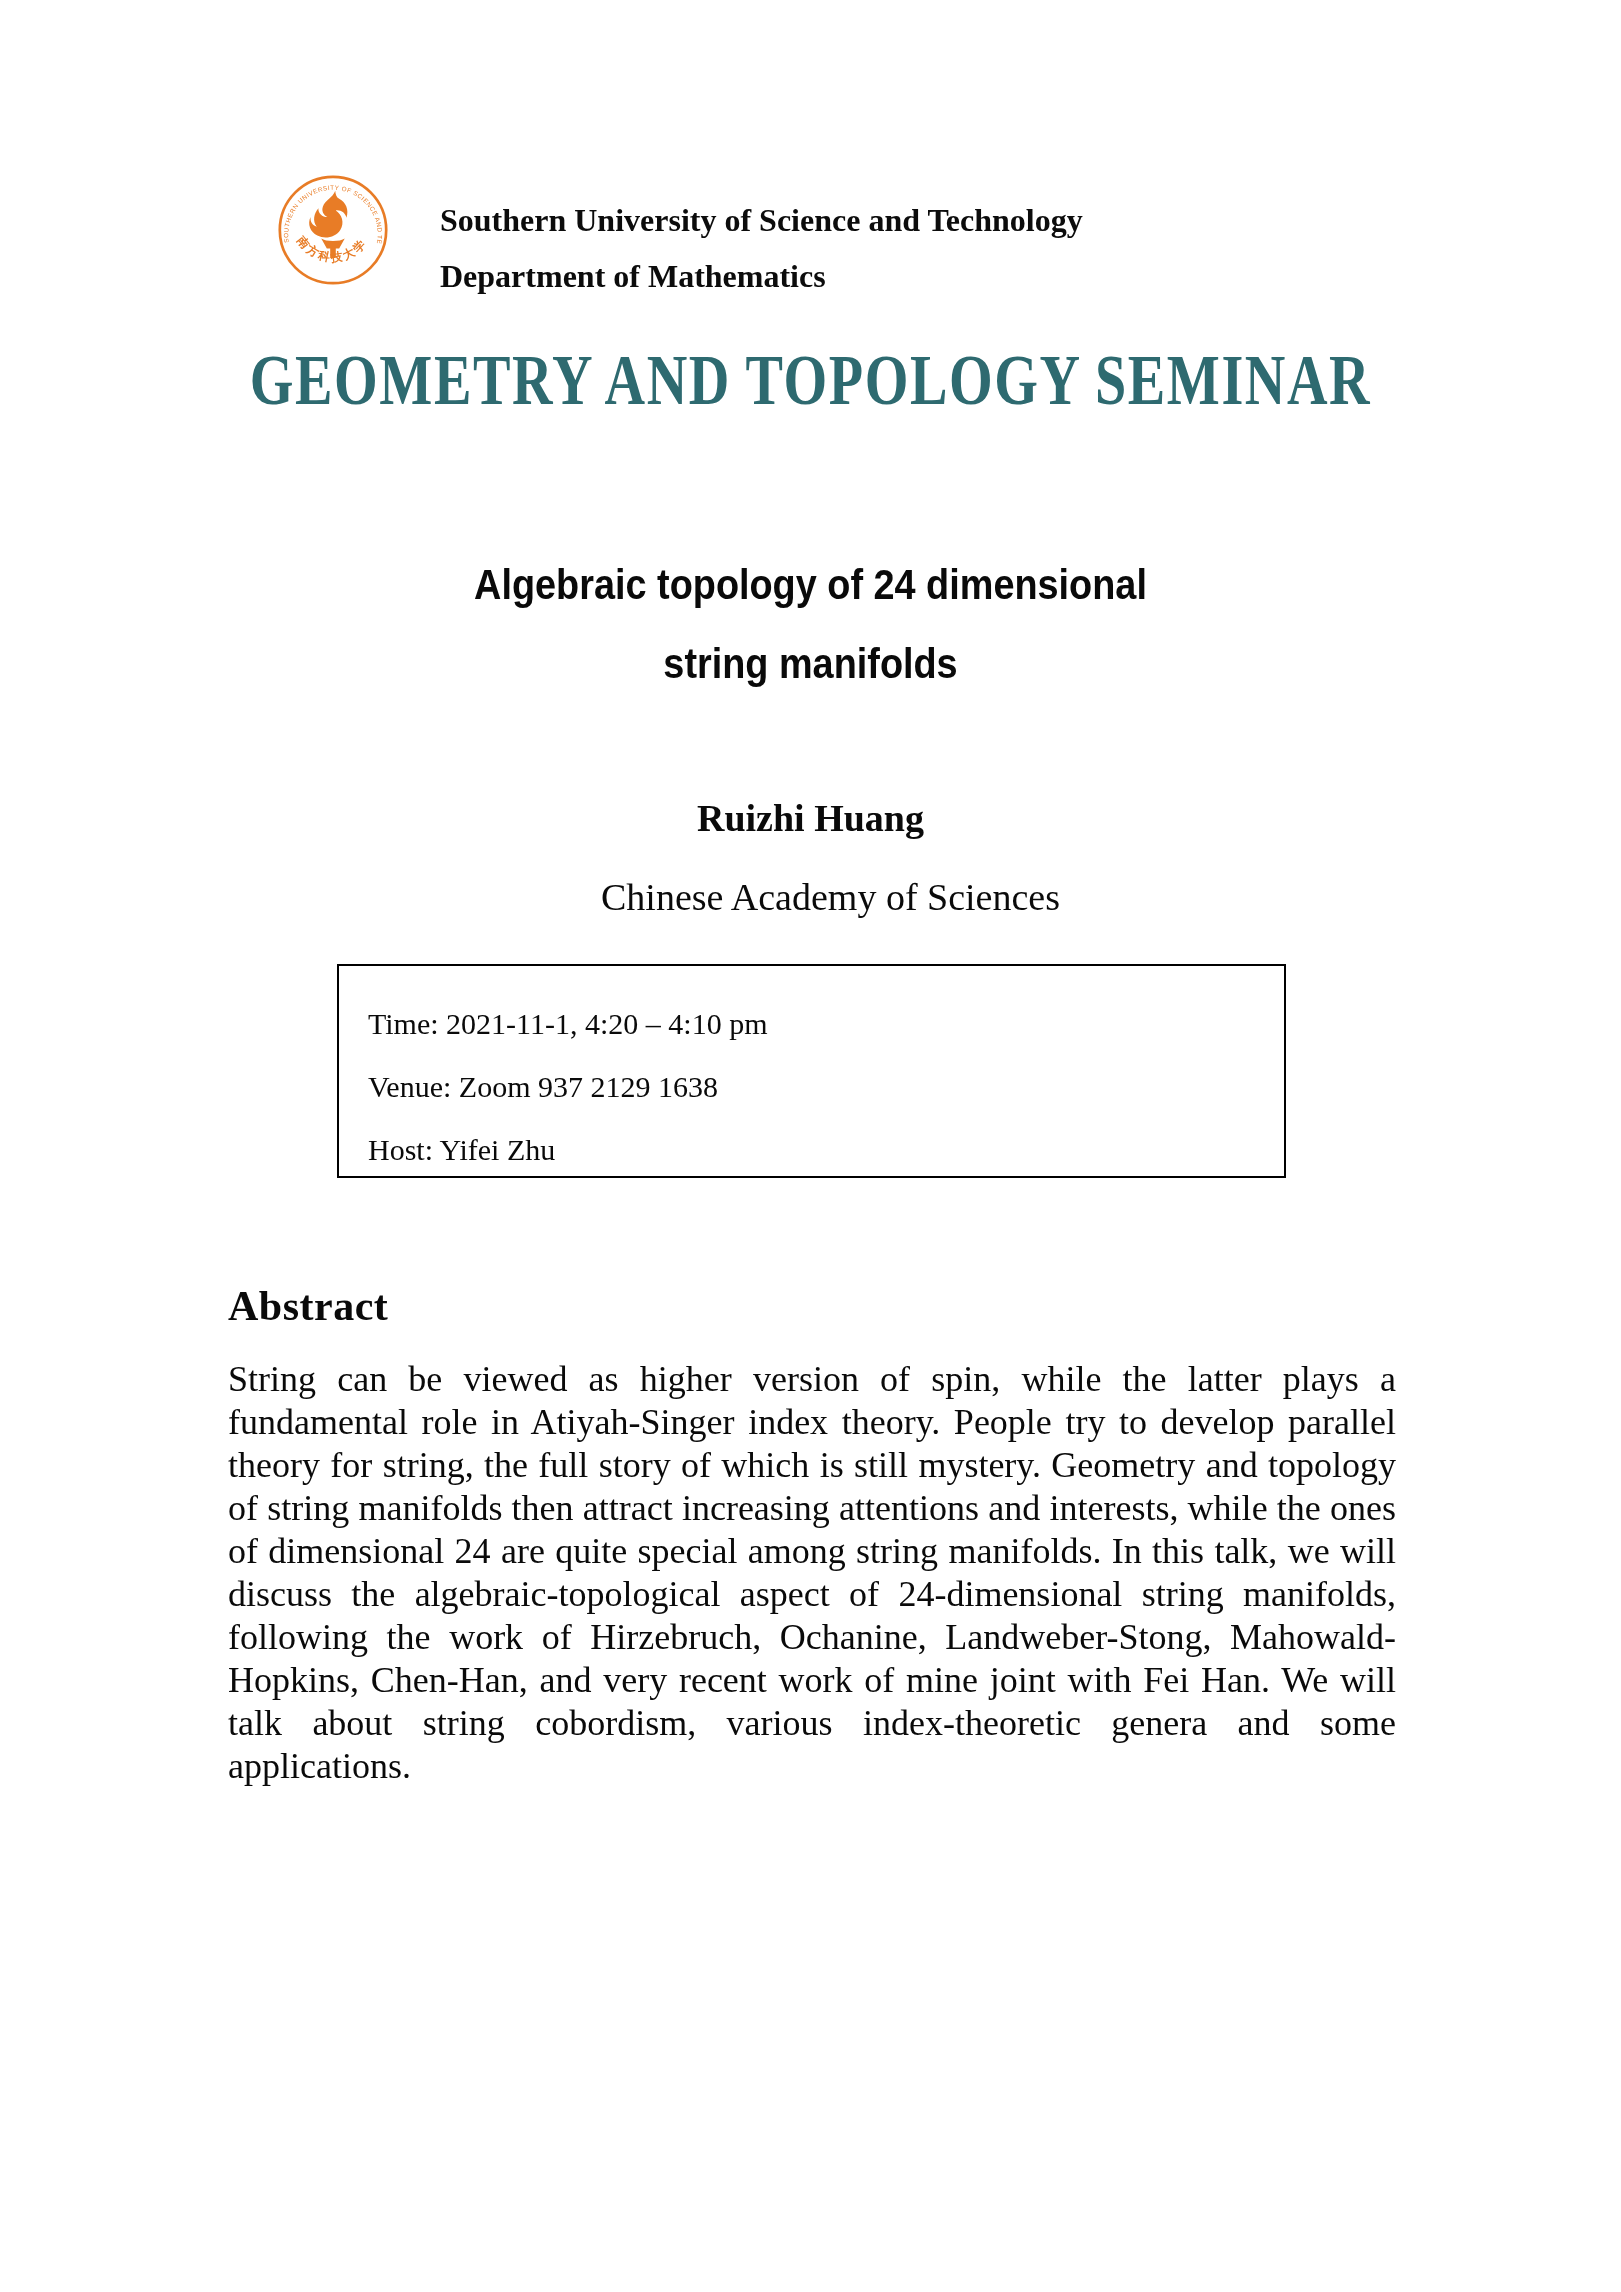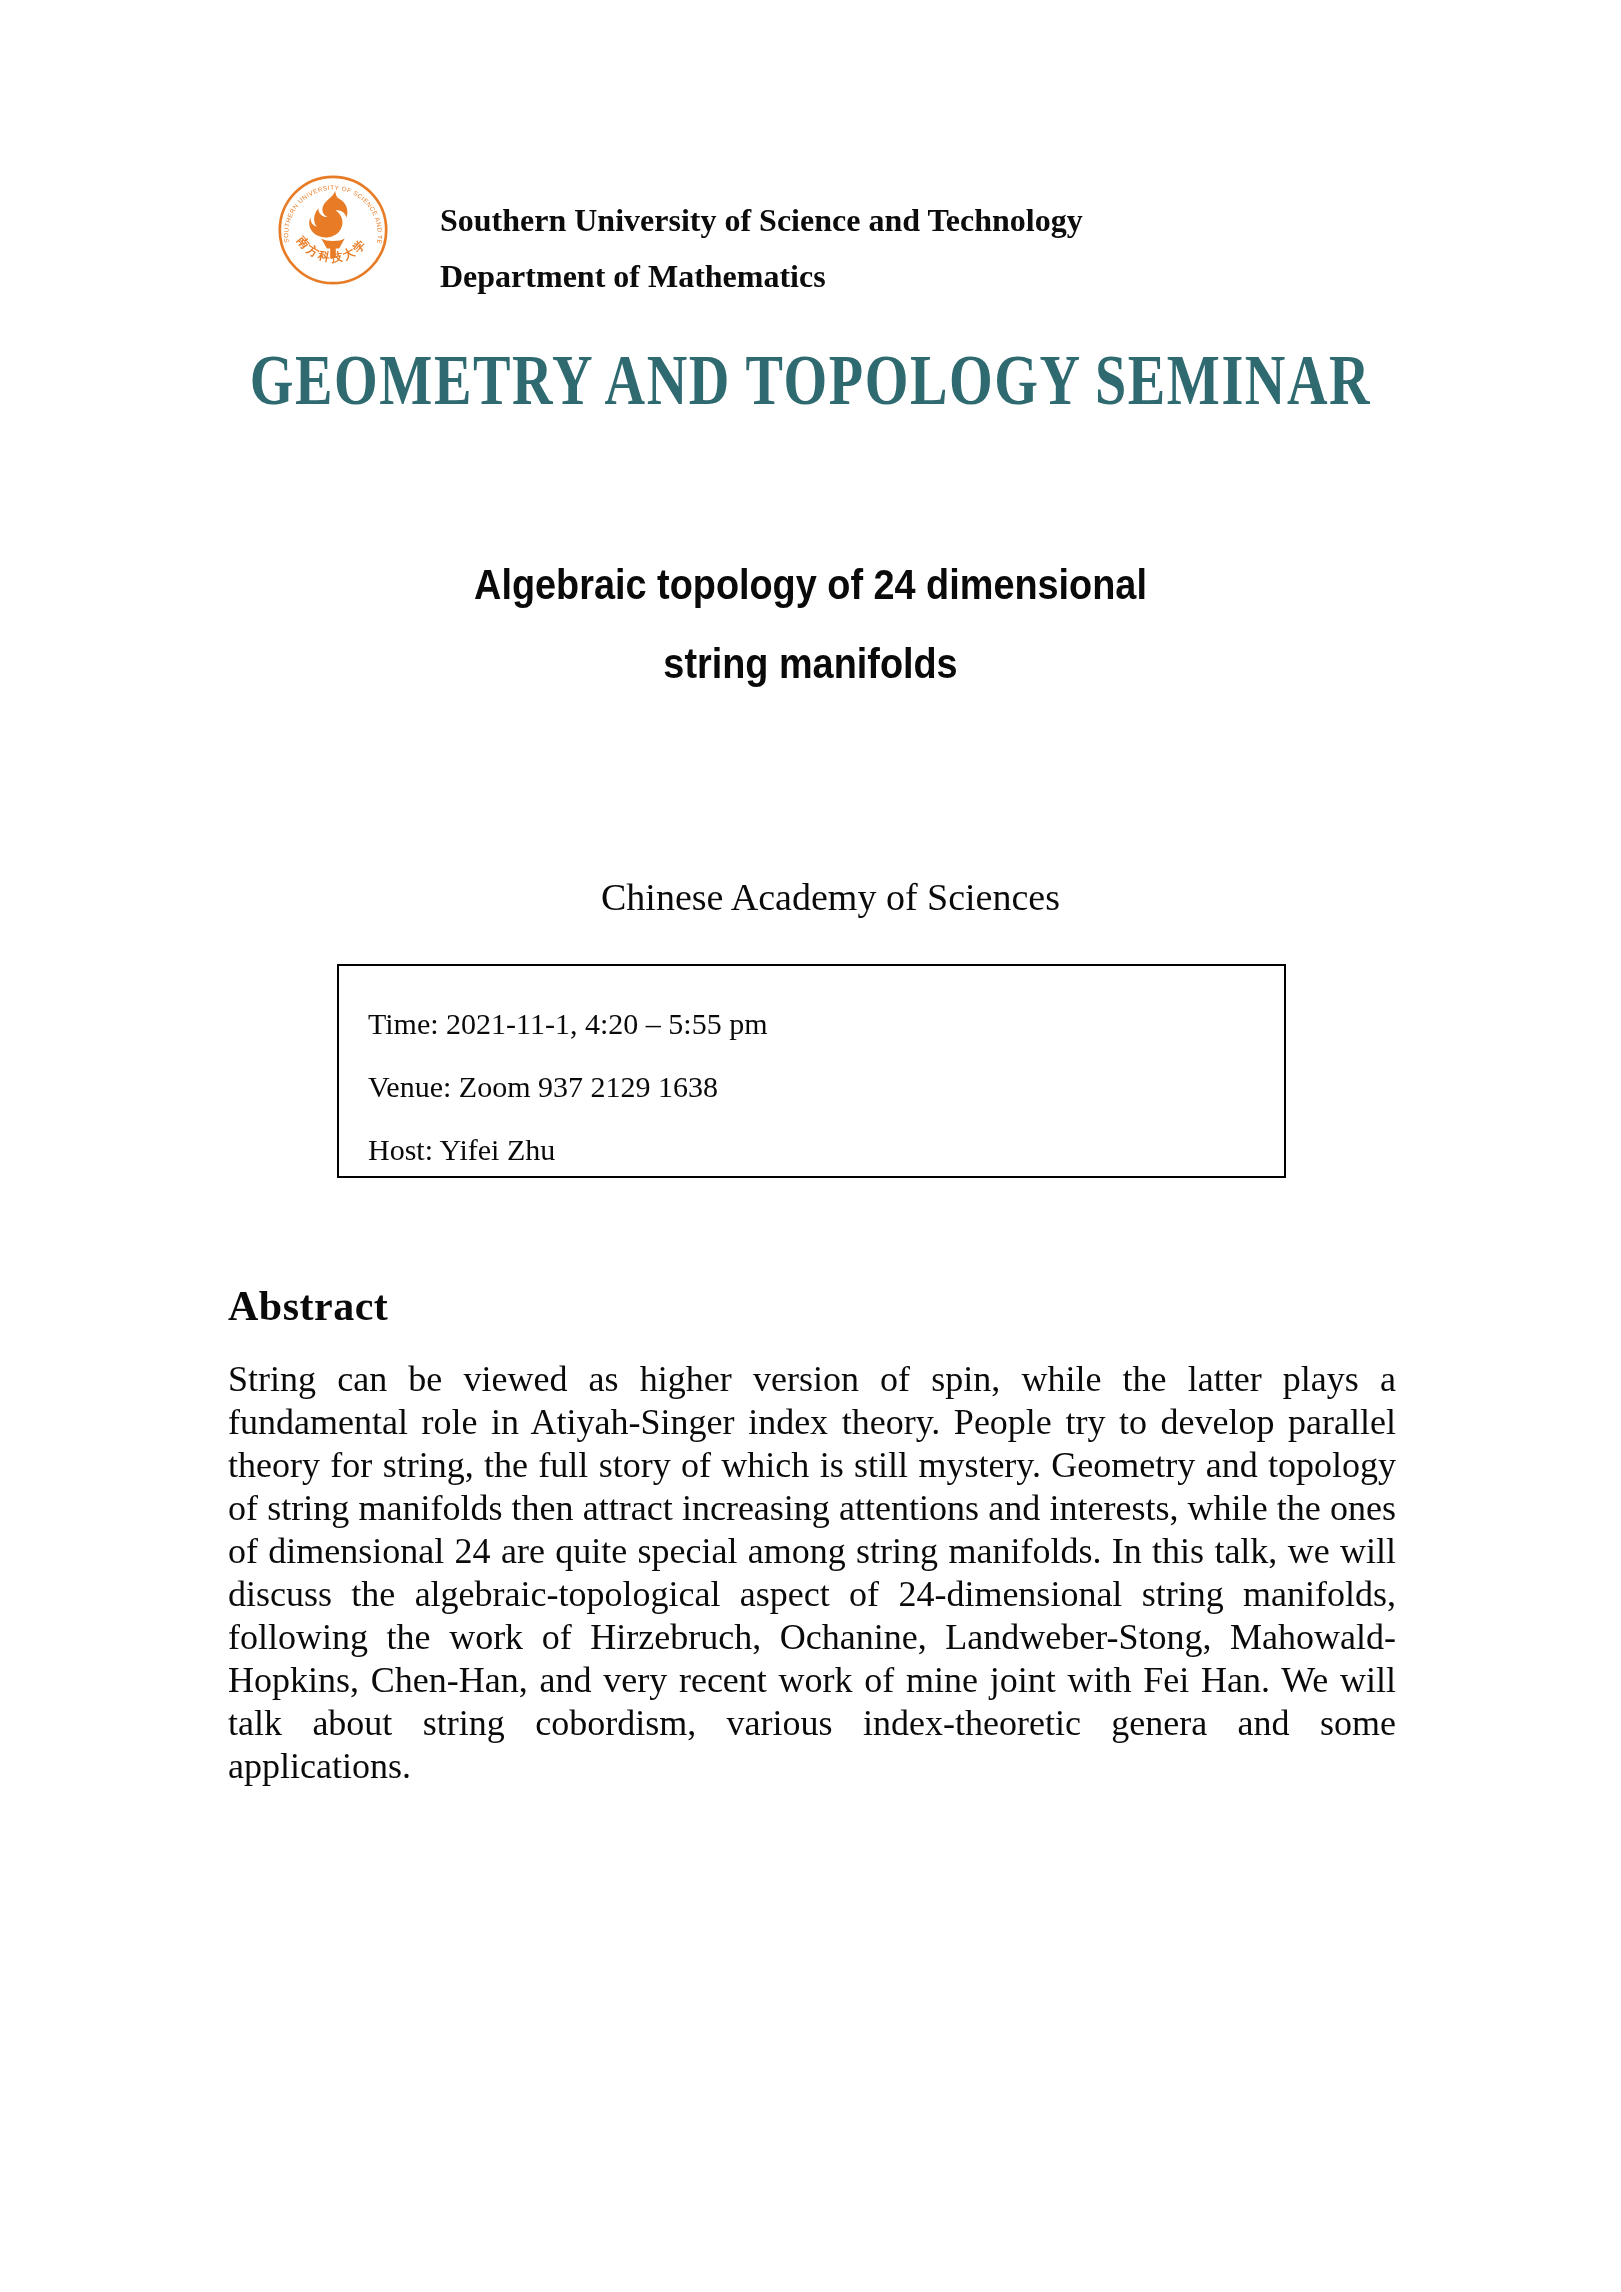--- a/index.html
+++ b/index.html
@@ -136,24 +136,25 @@
     </div>
   </div>
 
   <div class="seminar-title">GEOMETRY AND TOPOLOGY SEMINAR</div>
 
   <div class="talk-title">
     <span class="line">Algebraic topology of 24 dimensional</span>
     <span class="line">string manifolds</span>
   </div>
 
+  <div class="speaker">Ruizhi Huang</div>
   <div class="affiliation">Chinese Academy of Sciences</div>
 
   <div class="info-box">
-    <div class="info-row">Time: 2021-11-1, 4:20 – 5:55 pm</div>
+    <div class="info-row">Time: 2021-11-1, 4:20 – 4:10 pm</div>
     <div class="info-row">Venue: Zoom 937 2129 1638</div>
     <div class="info-row">Host: Yifei Zhu</div>
   </div>
 
   <div class="abstract-heading">Abstract</div>
   <div class="abstract-body">String can be viewed as higher version of spin, while the latter plays a fundamental role in Atiyah-Singer index theory. People try to develop parallel theory for string, the full story of which is still mystery. Geometry and topology of string manifolds then attract increasing attentions and interests, while the ones of dimensional 24 are quite special among string manifolds. In this talk, we will discuss the algebraic-topological aspect of 24-dimensional string manifolds, following the work of Hirzebruch, Ochanine, Landweber-Stong, Mahowald-Hopkins, Chen-Han, and very recent work of mine joint with Fei Han. We will talk about string cobordism, various index-theoretic genera and some applications.</div>
 
 </div>
 
 

